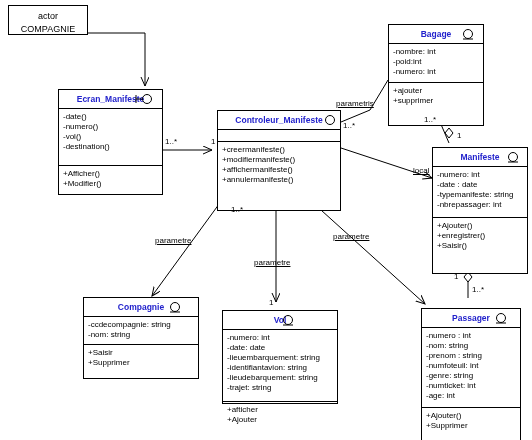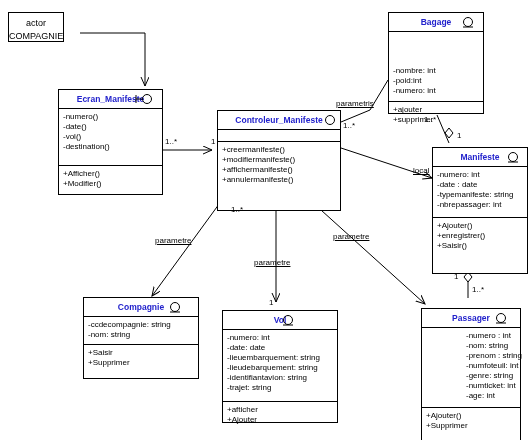--- a/index.html
+++ b/index.html
@@ -105,36 +105,36 @@
     <path d="M222,200 L152,296" fill="none" stroke="#000" stroke-width="1" marker-end="url(#arrowOpen)"></path>
 
     <path d="M276,201 L276,302" fill="none" stroke="#000" stroke-width="1" marker-end="url(#arrowOpen)"></path>
 
     <path d="M311,201 L425,304" fill="none" stroke="#000" stroke-width="1" marker-end="url(#arrowOpen)"></path>
 
     <path d="M468,274 L468,298" fill="none" stroke="#000" stroke-width="1"></path>
     <path d="M468,272 l4,5 l-4,5 l-4,-5 z" fill="#fff" stroke="#000" stroke-width="1"></path>
   </svg>
 
-  <div class="actorbox" style="left:8px; top:12px; width:56px; height:30px;">
+  <div class="actorbox" style="left:8px; top:5px; width:80px; height:30px;">
     <div>actor</div>
     <div>COMPAGNIE</div>
   </div>
 
   <div class="umlbox" style="left:58px; top:89px; width:105px; height:106px;">
     <div class="uml-title">
       <span>Ecran_Manifeste</span>
       <svg class="iface" viewBox="0 0 22 12">
         <path d="M1,2 L1,10 M1,6 L7,6" fill="none" stroke="#000" stroke-width="1"></path>
         <circle cx="12" cy="6" r="4.5" fill="none" stroke="#000" stroke-width="1"></circle>
       </svg>
     </div>
     <div class="uml-sec" style="height:56px;">
+      <div>-date()</div>
       <div>-numero()</div>
-      <div>-date()</div>
       <div>-vol()</div>
       <div>-destination()</div>
     </div>
     <div class="uml-sec">
       <div>+Afficher()</div>
       <div>+Modifier()</div>
     </div>
   </div>
 
   <div class="umlbox" style="left:217px; top:110px; width:124px; height:101px;">
@@ -146,29 +146,29 @@
     </div>
     <div class="uml-sec" style="height:11px;"></div>
     <div class="uml-sec">
       <div>+creermanifeste()</div>
       <div>+modifiermanifeste()</div>
       <div>+affichermanifeste()</div>
       <div>+annulermanifeste()</div>
     </div>
   </div>
 
-  <div class="umlbox" style="left:388px; top:12px; width:96px; height:102px;">
+  <div class="umlbox" style="left:388px; top:24px; width:96px; height:102px;">
     <div class="uml-title">
       <span>Bagage</span>
       <svg class="iface" viewBox="0 0 22 12">
         <circle cx="12" cy="6" r="4.5" fill="none" stroke="#000" stroke-width="1"></circle>
         <path d="M7,11 L17,11" fill="none" stroke="#000" stroke-width="1"></path>
       </svg>
     </div>
-    <div class="uml-sec" style="height:38px;margin-top:31px;">
+    <div class="uml-sec" style="height:38px;">
       <div>-nombre: int</div>
       <div>-poid:int</div>
       <div>-numero: int</div>
     </div>
     <div class="uml-sec">
       <div>+ajouter</div>
       <div>+supprimer</div>
     </div>
   </div>
 
@@ -204,51 +204,51 @@
     <div class="uml-sec" style="height:27px;">
       <div>-ccdecompagnie: string</div>
       <div>-nom: string</div>
     </div>
     <div class="uml-sec">
       <div>+Saisir</div>
       <div>+Supprimer</div>
     </div>
   </div>
 
-  <div class="umlbox" style="left:222px; top:310px; width:116px; height:113px;">
+  <div class="umlbox" style="left:222px; top:310px; width:116px; height:94px;">
     <div class="uml-title">
       <span>Vol</span>
       <svg class="iface" style="right:38px;" viewBox="0 0 22 12">
         <circle cx="11" cy="6" r="4.5" fill="none" stroke="#000" stroke-width="1"></circle>
         <path d="M6,11 L16,11" fill="none" stroke="#000" stroke-width="1"></path>
       </svg>
     </div>
     <div class="uml-sec" style="height:71px;">
       <div>-numero: int</div>
       <div>-date: date</div>
       <div>-lieuembarquement: string</div>
+      <div>-identifiantavion: string</div>
       <div>-lieudebarquement: string</div>
-      <div>-identifiantavion: string</div>
       <div>-trajet: string</div>
     </div>
     <div class="uml-sec">
       <div>+afticher</div>
       <div>+Ajouter</div>
     </div>
   </div>
 
   <div class="umlbox" style="left:421px; top:308px; width:100px; height:138px;">
     <div class="uml-title">
       <span>Passager</span>
       <svg class="iface" style="right:8px;" viewBox="0 0 22 12">
         <circle cx="11" cy="6" r="4.5" fill="none" stroke="#000" stroke-width="1"></circle>
         <path d="M6,11 L16,11" fill="none" stroke="#000" stroke-width="1"></path>
       </svg>
     </div>
-    <div class="uml-sec" style="height:79px;margin-left:40px;">
+    <div class="uml-sec" style="height:79px;">
       <div>-numero : int</div>
       <div>-nom: string</div>
       <div>-prenom : string</div>
       <div>-numfoteuil: int</div>
       <div>-genre: string</div>
       <div>-numticket: int</div>
       <div>-age: int</div>
     </div>
     <div class="uml-sec">
       <div>+Ajouter()</div>

